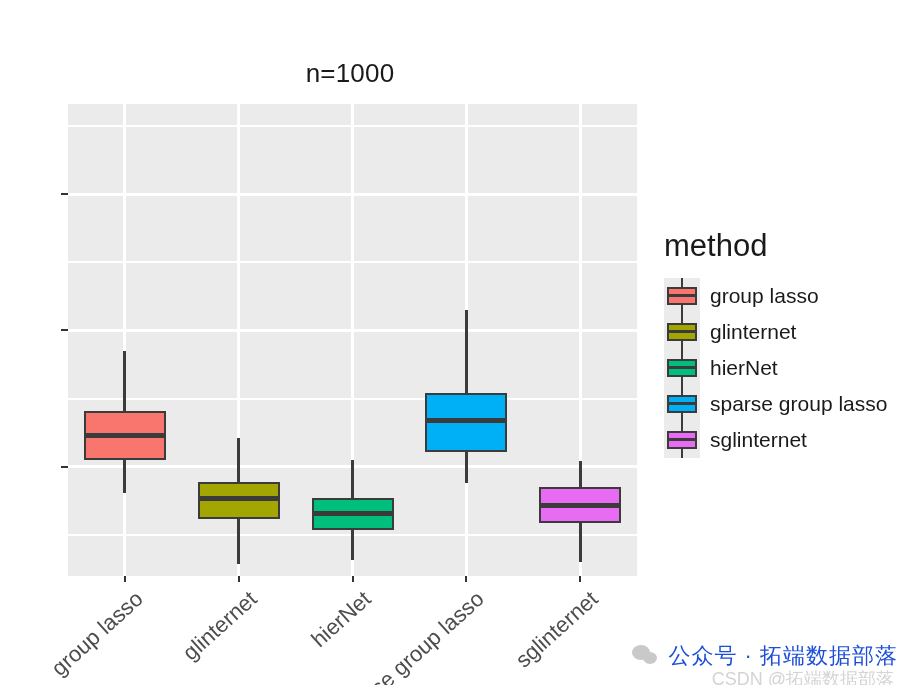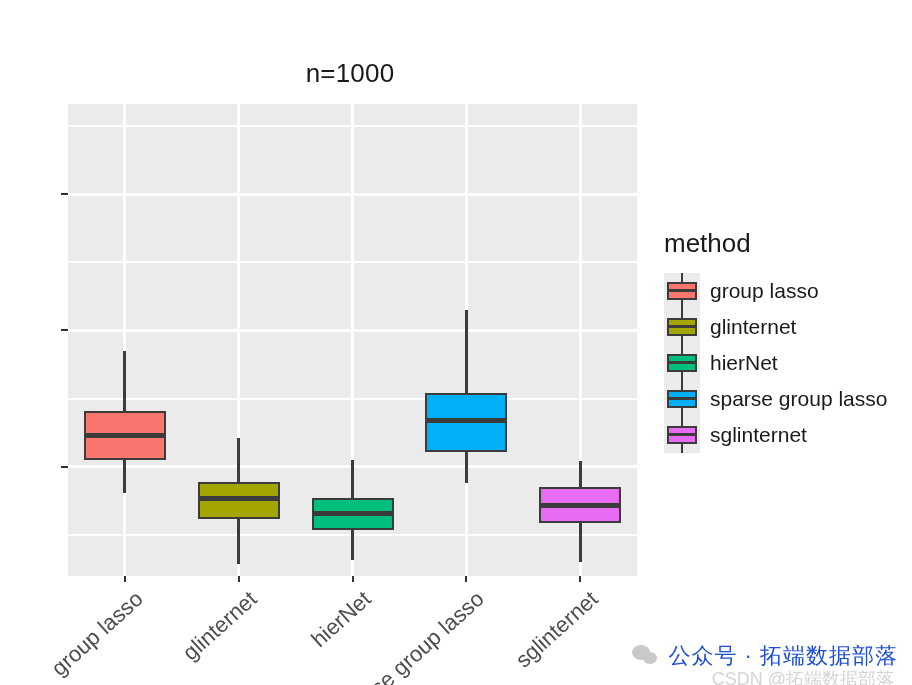--- a/index.html
+++ b/index.html
@@ -94,21 +94,21 @@
     background: #3b3b3b;
   }
 
   .legend {
     position: absolute;
     left: 664px;
     top: 212px;
     width: 244px;
   }
   .legend-title {
-    font-size: 26px;
+    font-size: 31px;
     color: #1a1a1a;
     margin-bottom: 14px;
   }
   .legend-items {
     display: flex;
     flex-direction: column;
   }
   .legend-item {
     display: flex;
     align-items: center;

